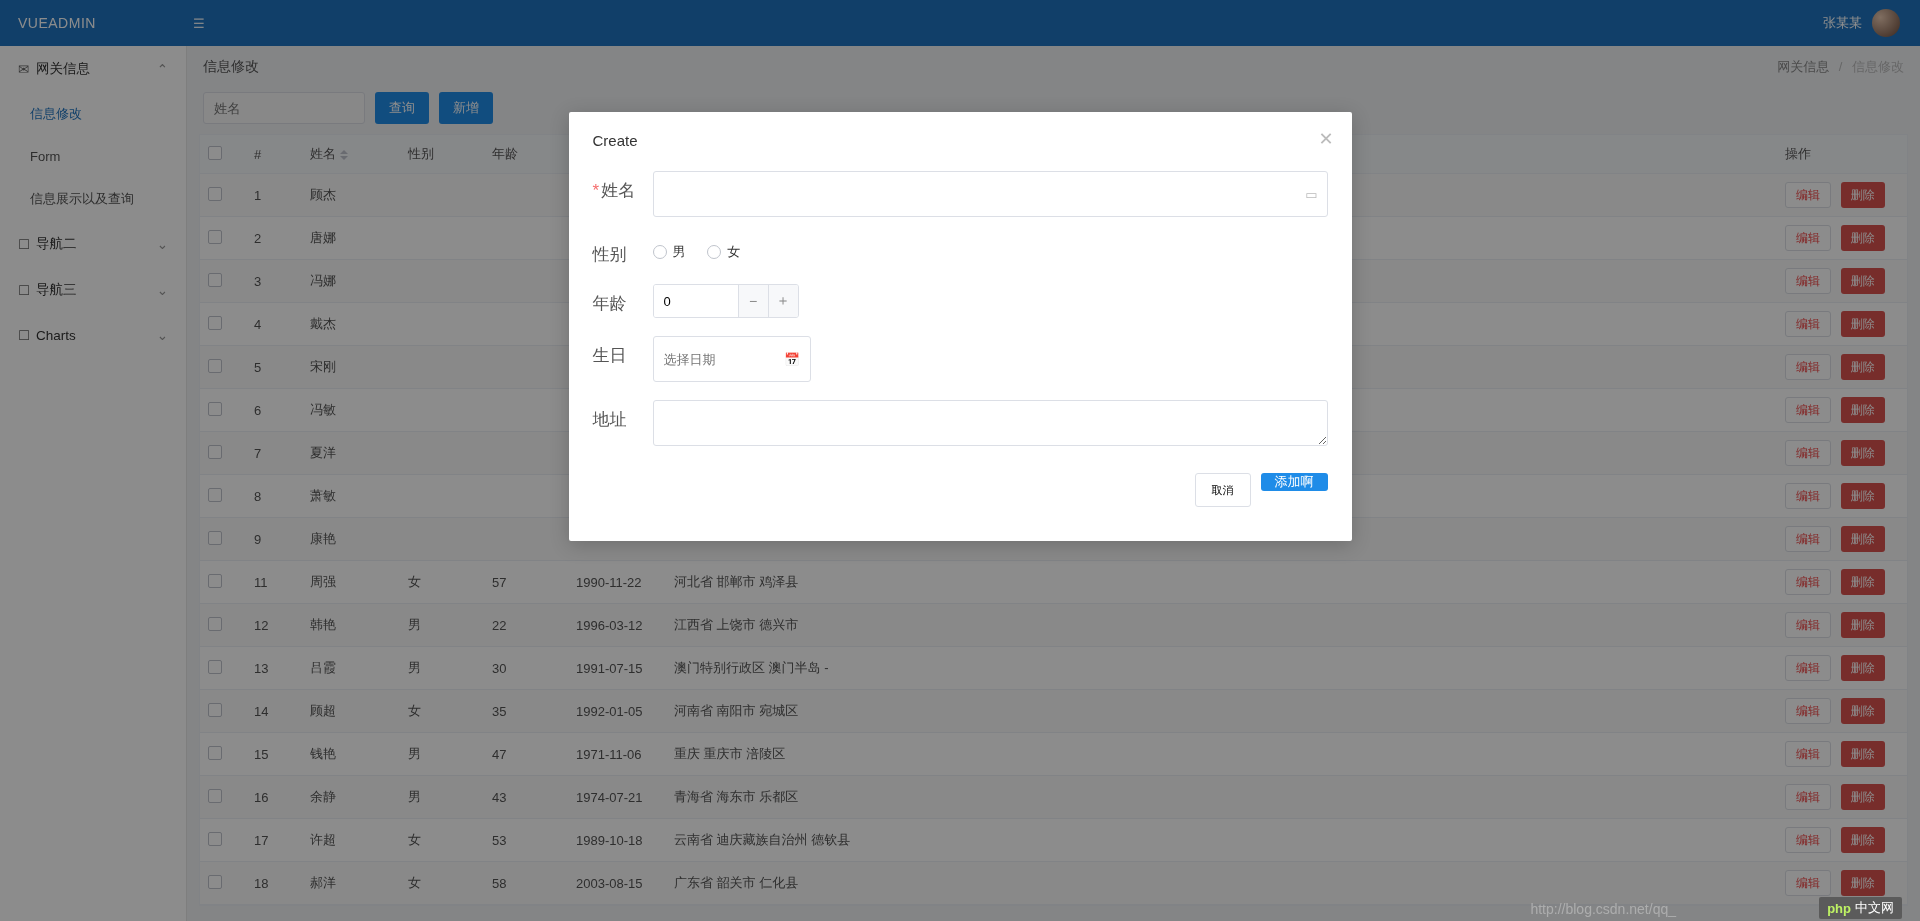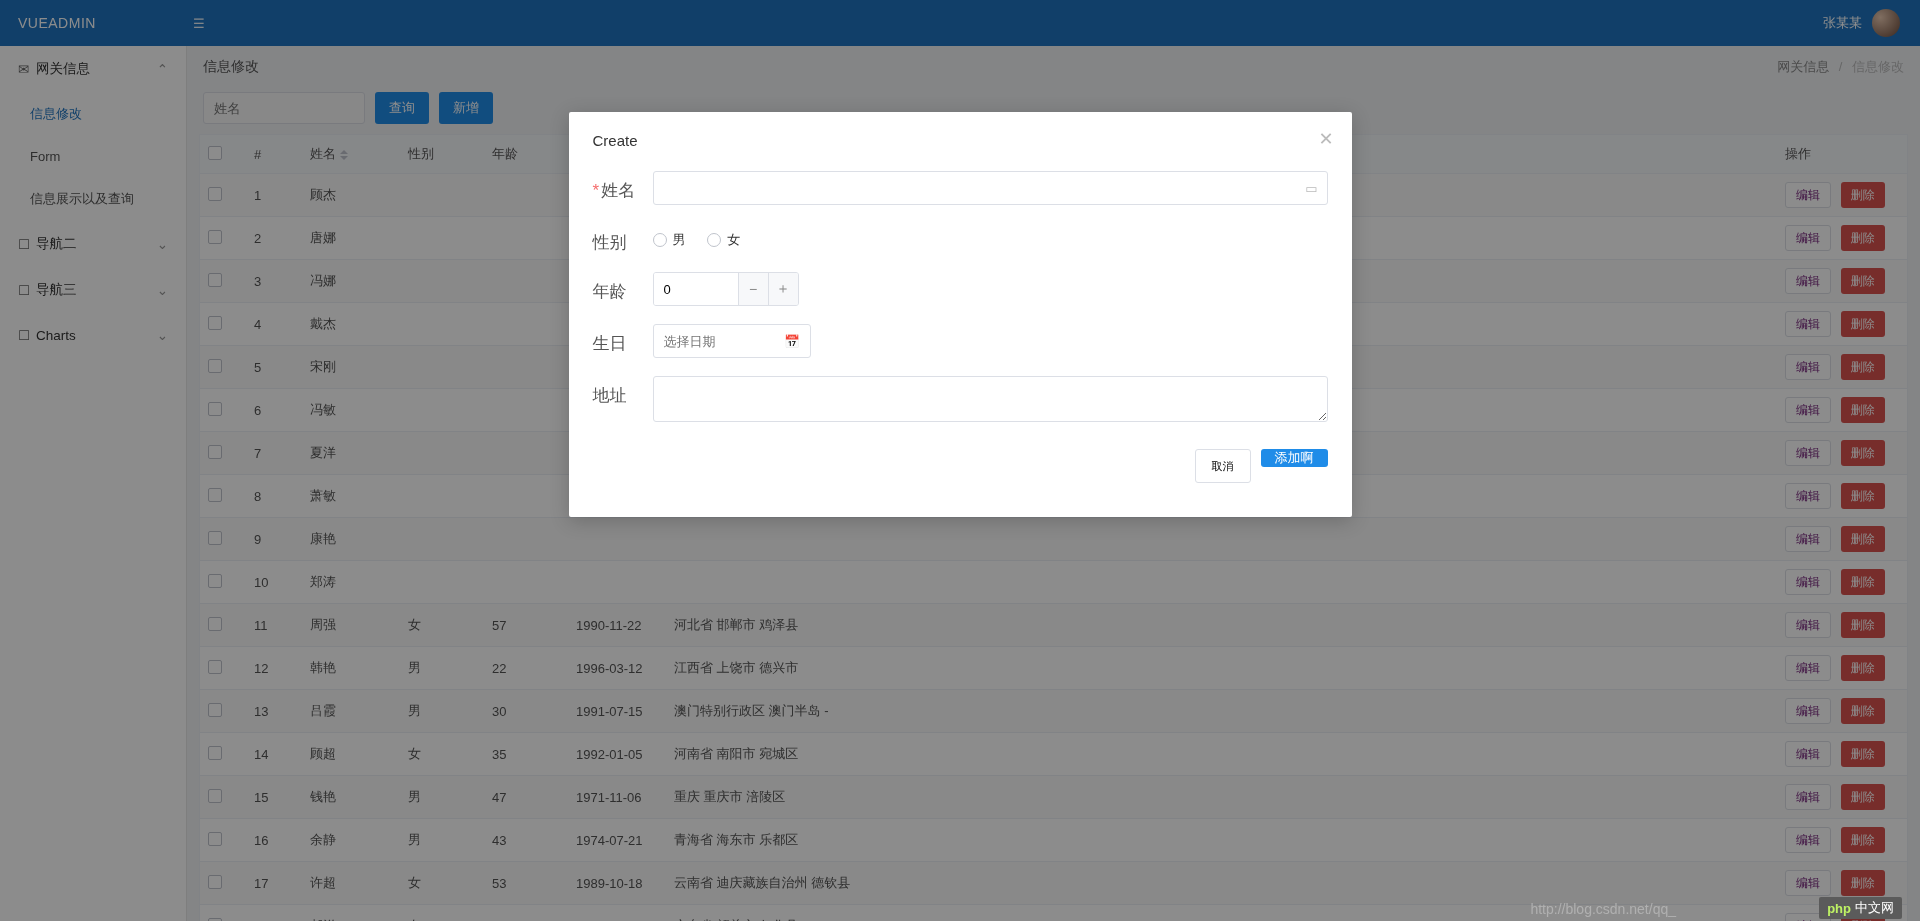--- a/index.html
+++ b/index.html
@@ -20,21 +20,21 @@
 .menu-item.active { color: #1f74c0; }
 .main { flex: 1; display: flex; flex-direction: column; min-width: 0; }
 .crumb-bar { display: flex; align-items: center; padding: 12px 16px; color: #555; font-size: 14px; }
 .crumb-bar .title { font-weight: 500; }
 .crumb-bar .trail { margin-left: auto; color: #888; font-size: 13px; }
 .crumb-bar .trail .sep { margin: 0 6px; color: #bbb; }
 .toolbar { display: flex; gap: 10px; padding: 4px 16px 10px 16px; align-items: center; }
 .search-input { width: 162px; height: 32px; border: 1px solid #dcdfe6; border-radius: 3px; background: #f7f7f7; padding: 0 10px; color: #999; }
 .btn { height: 32px; border: none; border-radius: 3px; padding: 0 14px; font-size: 13px; cursor: pointer; color: #fff; }
 .btn-primary { background: #1f8ce8; }
-.btn-small { height: 26px; padding: 0 10px; font-size: 12px; border-radius: 3px; border: 1px solid #dcdfe6; background: #fff; cursor: pointer; color: #701a75; }
+.btn-small { height: 26px; padding: 0 10px; font-size: 12px; border-radius: 3px; border: 1px solid #dcdfe6; background: #fff; cursor: pointer; color: #ef4444; }
 .btn-danger { height: 26px; padding: 0 10px; font-size: 12px; border-radius: 3px; border: none; background: #d9534f; color: #fff; cursor: pointer; }
 .table-wrap { margin: 0 12px; border: 1px solid #ebeef5; background: #fff; }
 table { width: 100%; border-collapse: collapse; table-layout: fixed; }
 thead th { background: #f5f7fa; text-align: left; padding: 10px 8px; font-weight: 500; color: #555; border-bottom: 1px solid #ebeef5; font-size: 13px; }
 tbody td { padding: 8px 8px; border-bottom: 1px solid #ebeef5; color: #555; font-size: 13px; white-space: nowrap; overflow: hidden; text-overflow: ellipsis; }
 tbody tr:nth-child(odd) { background: #fafafa; }
 .chk { width: 14px; height: 14px; border: 1px solid #c0c4cc; border-radius: 2px; display: inline-block; background: #fff; }
 .actions-cell { text-align: left; }
 .actions-cell .btn-small { margin-right: 6px; }
 .sort-caret { display:inline-flex; flex-direction:column; margin-left:4px; vertical-align:middle; line-height:4px; }
@@ -42,21 +42,21 @@
 .sort-caret .up { border-bottom:4px solid #c0c4cc; margin-bottom:2px; }
 .sort-caret .down { border-top:4px solid #c0c4cc; }
 .overlay { position: absolute; inset: 0; background: rgba(0,0,0,0.45); display: flex; align-items: flex-start; justify-content: center; padding-top: 112px; }
 .dialog { width: 783px; background: #fff; border-radius: 2px; padding: 20px 24px 34px 24px; position: relative; box-shadow: 0 4px 20px rgba(0,0,0,0.2); }
 .dialog-title { font-size: 15px; color: #333; margin-bottom: 22px; }
 .dialog-close { position: absolute; top: 16px; right: 18px; color: #bbb; cursor: pointer; font-size: 18px; }
 .form-row { display: flex; align-items: flex-start; margin-bottom: 18px; }
 .form-label { width: 60px; text-align: left; padding-right: 14px; padding-top: 8px; font-size: 17px; color: #555; }
 .form-label .req { color: #f56c6c; margin-right: 2px; }
 .form-control { flex: 1; }
-.text-input, .date-input { width: 100%; height: 34px; border: 1px solid #dcdfe6; border-radius: 3px; padding: 0 30px 0 10px; font-size: 13px; position: relative; }
+.text-input, .date-input { width: 100%; height: 46px; border: 1px solid #dcdfe6; border-radius: 3px; padding: 0 30px 0 10px; font-size: 13px; position: relative; }
 .input-wrap { position: relative; width: 100%; }
 .input-icon { position: absolute; right: 10px; top: 50%; transform: translateY(-50%); color: #bbb; font-size: 13px; }
 .radio { display: inline-flex; align-items: center; margin-right: 18px; cursor: pointer; padding-top: 8px; font-size: 13px; }
 .radio-dot { width: 14px; height: 14px; border: 1px solid #c0c4cc; border-radius: 50%; margin-right: 6px; }
 .number-input { display: inline-flex; height: 34px; border: 1px solid #dcdfe6; border-radius: 3px; overflow: hidden; }
 .number-input input { width: 84px; border: none; padding: 0 10px; font-size: 13px; outline: none; }
 .number-btns { display: flex; }
 .number-btns button { width: 30px; border: none; border-left: 1px solid #dcdfe6; background: #f7f8fa; color: #888; cursor: pointer; font-size: 14px; }
 .date-wrap { position: relative; width: 158px; }
 .date-input { width: 158px; color: #bbb; }
@@ -264,33 +264,20 @@
     <td></td>
     <td></td>
     <td></td>
     <td class="actions-cell">
       <button class="btn-small">编辑</button>
       <button class="btn-danger">删除</button>
     </td>
               </tr>
               <tr>
     <td><span class="chk"></span></td>
-    <td>10</td>
-    <td>郑涛</td>
-    <td></td>
-    <td></td>
-    <td></td>
-    <td></td>
-    <td class="actions-cell">
-      <button class="btn-small">编辑</button>
-      <button class="btn-danger">删除</button>
-    </td>
-              </tr>
-              <tr>
-    <td><span class="chk"></span></td>
     <td>11</td>
     <td>周强</td>
     <td>女</td>
     <td>57</td>
     <td>1990-11-22</td>
     <td>河北省 邯郸市 鸡泽县</td>
     <td class="actions-cell">
       <button class="btn-small">编辑</button>
       <button class="btn-danger">删除</button>
     </td>

